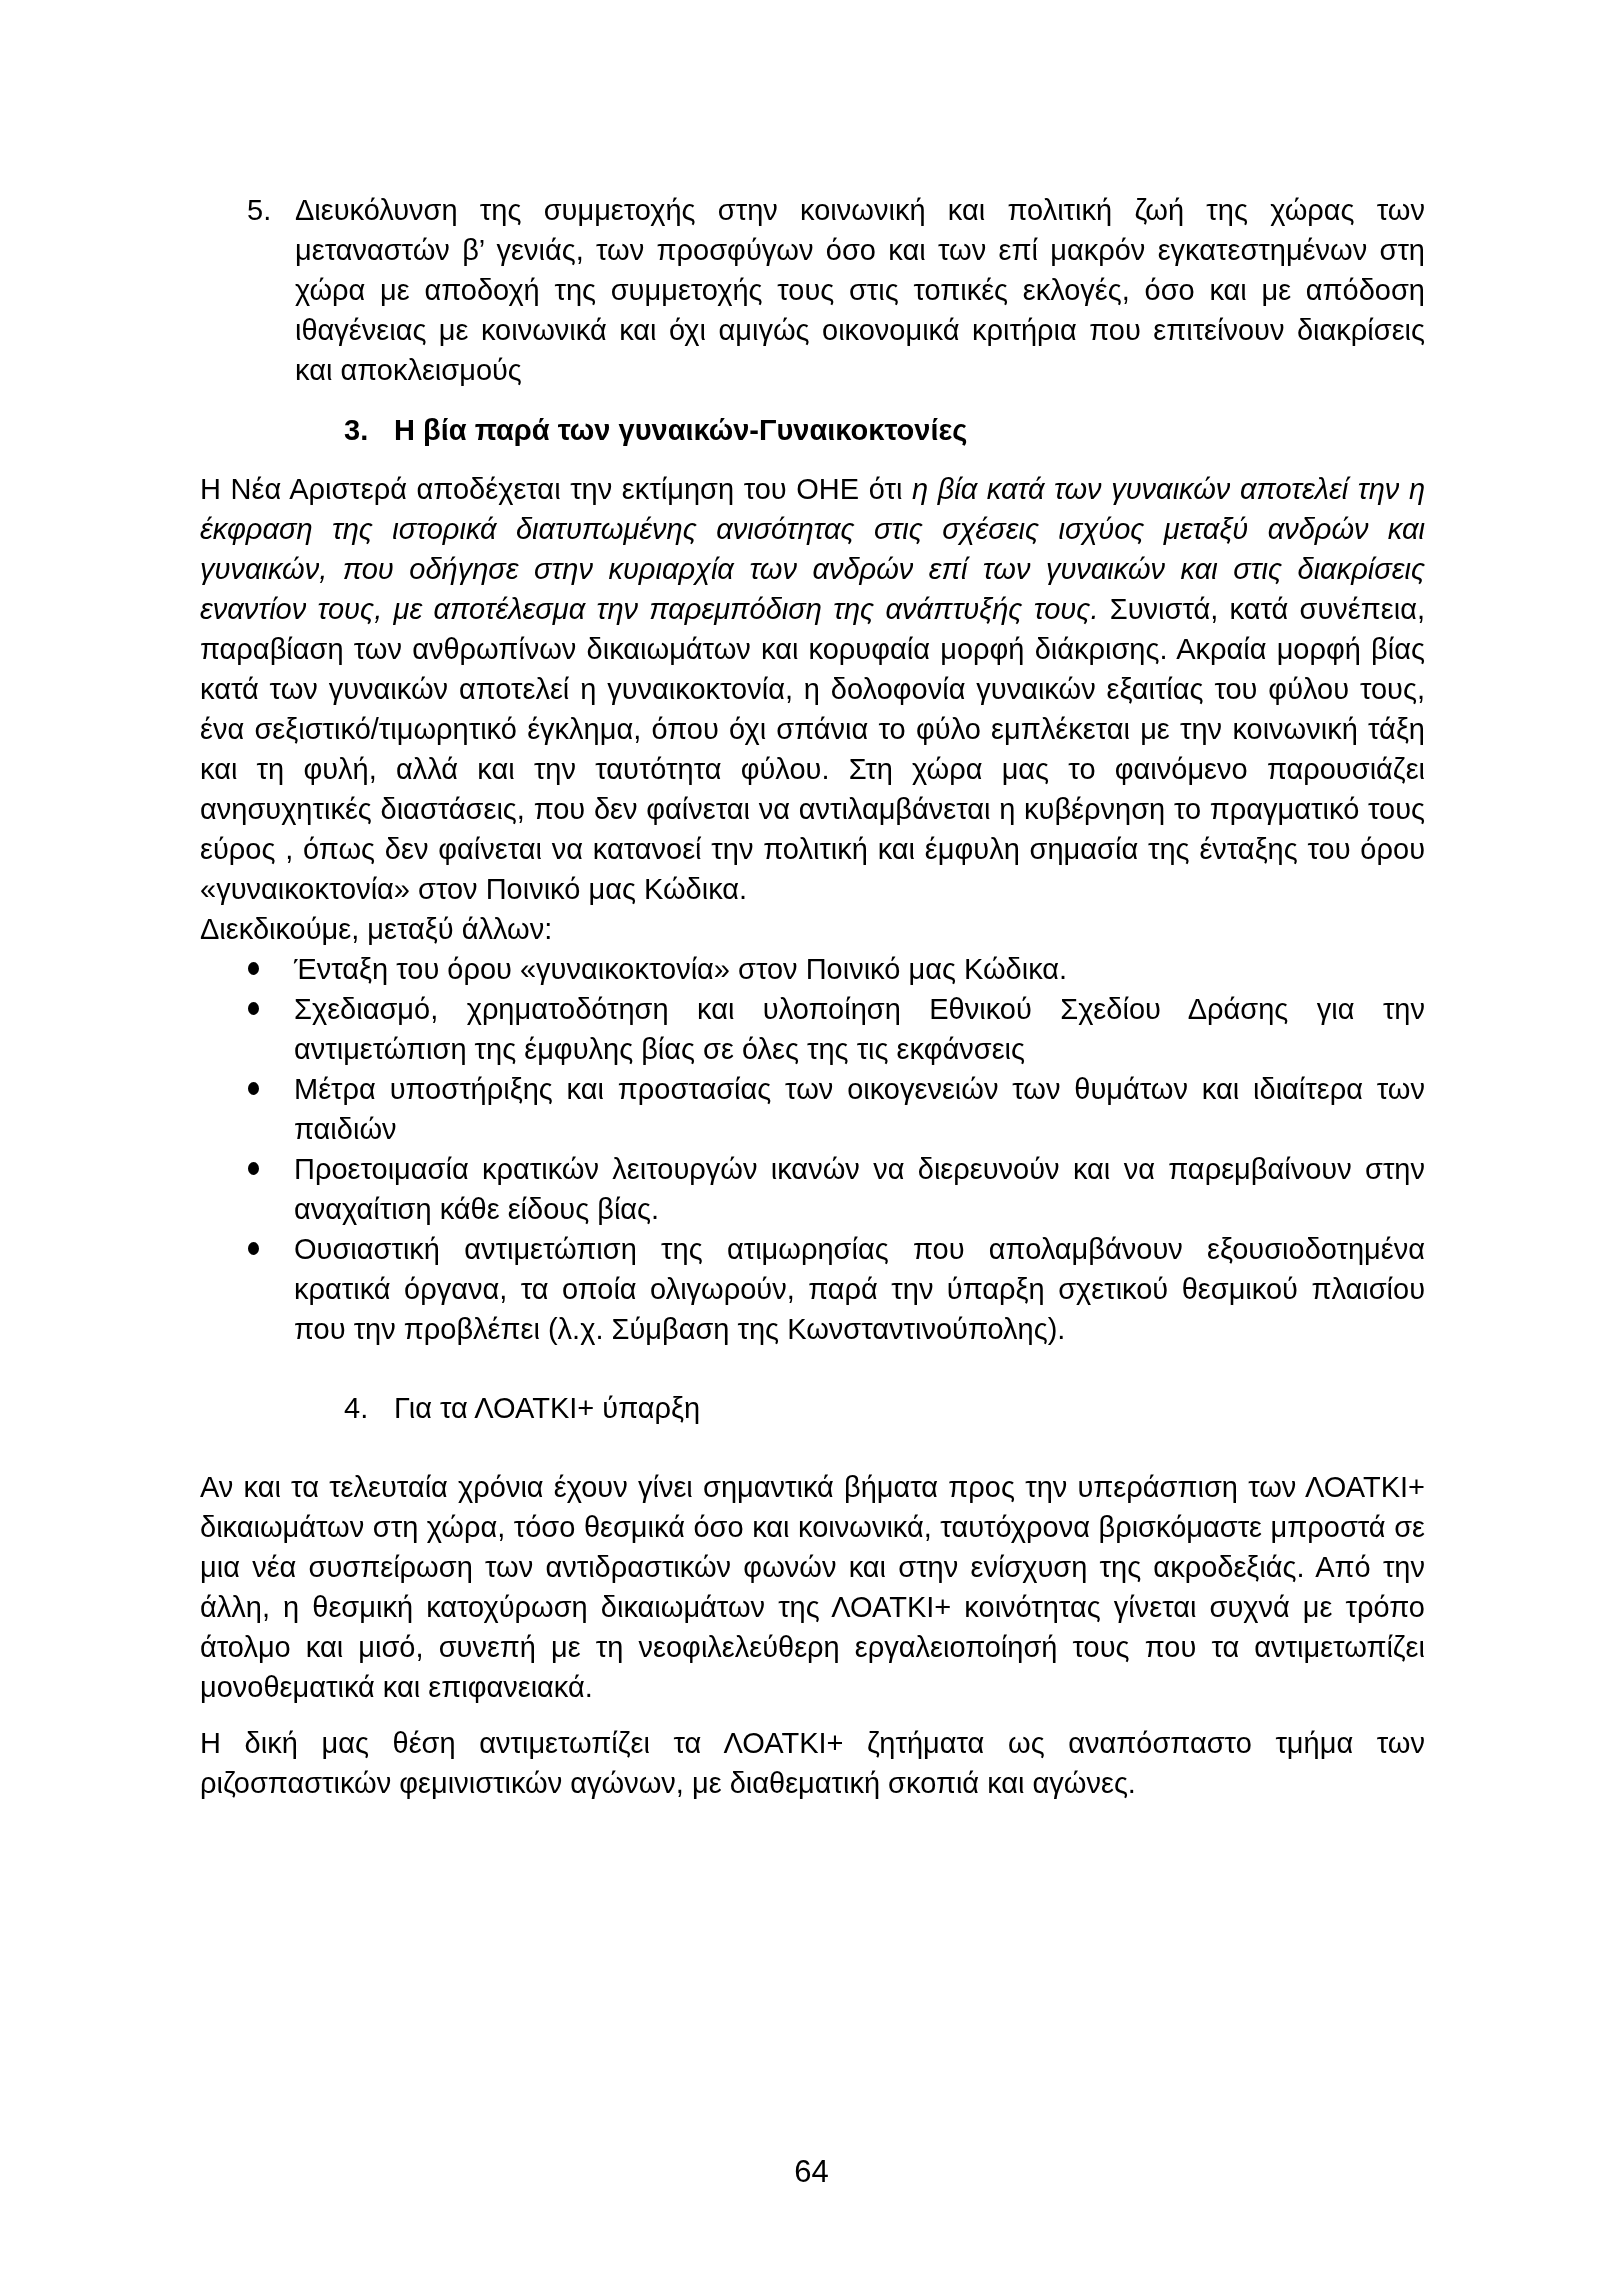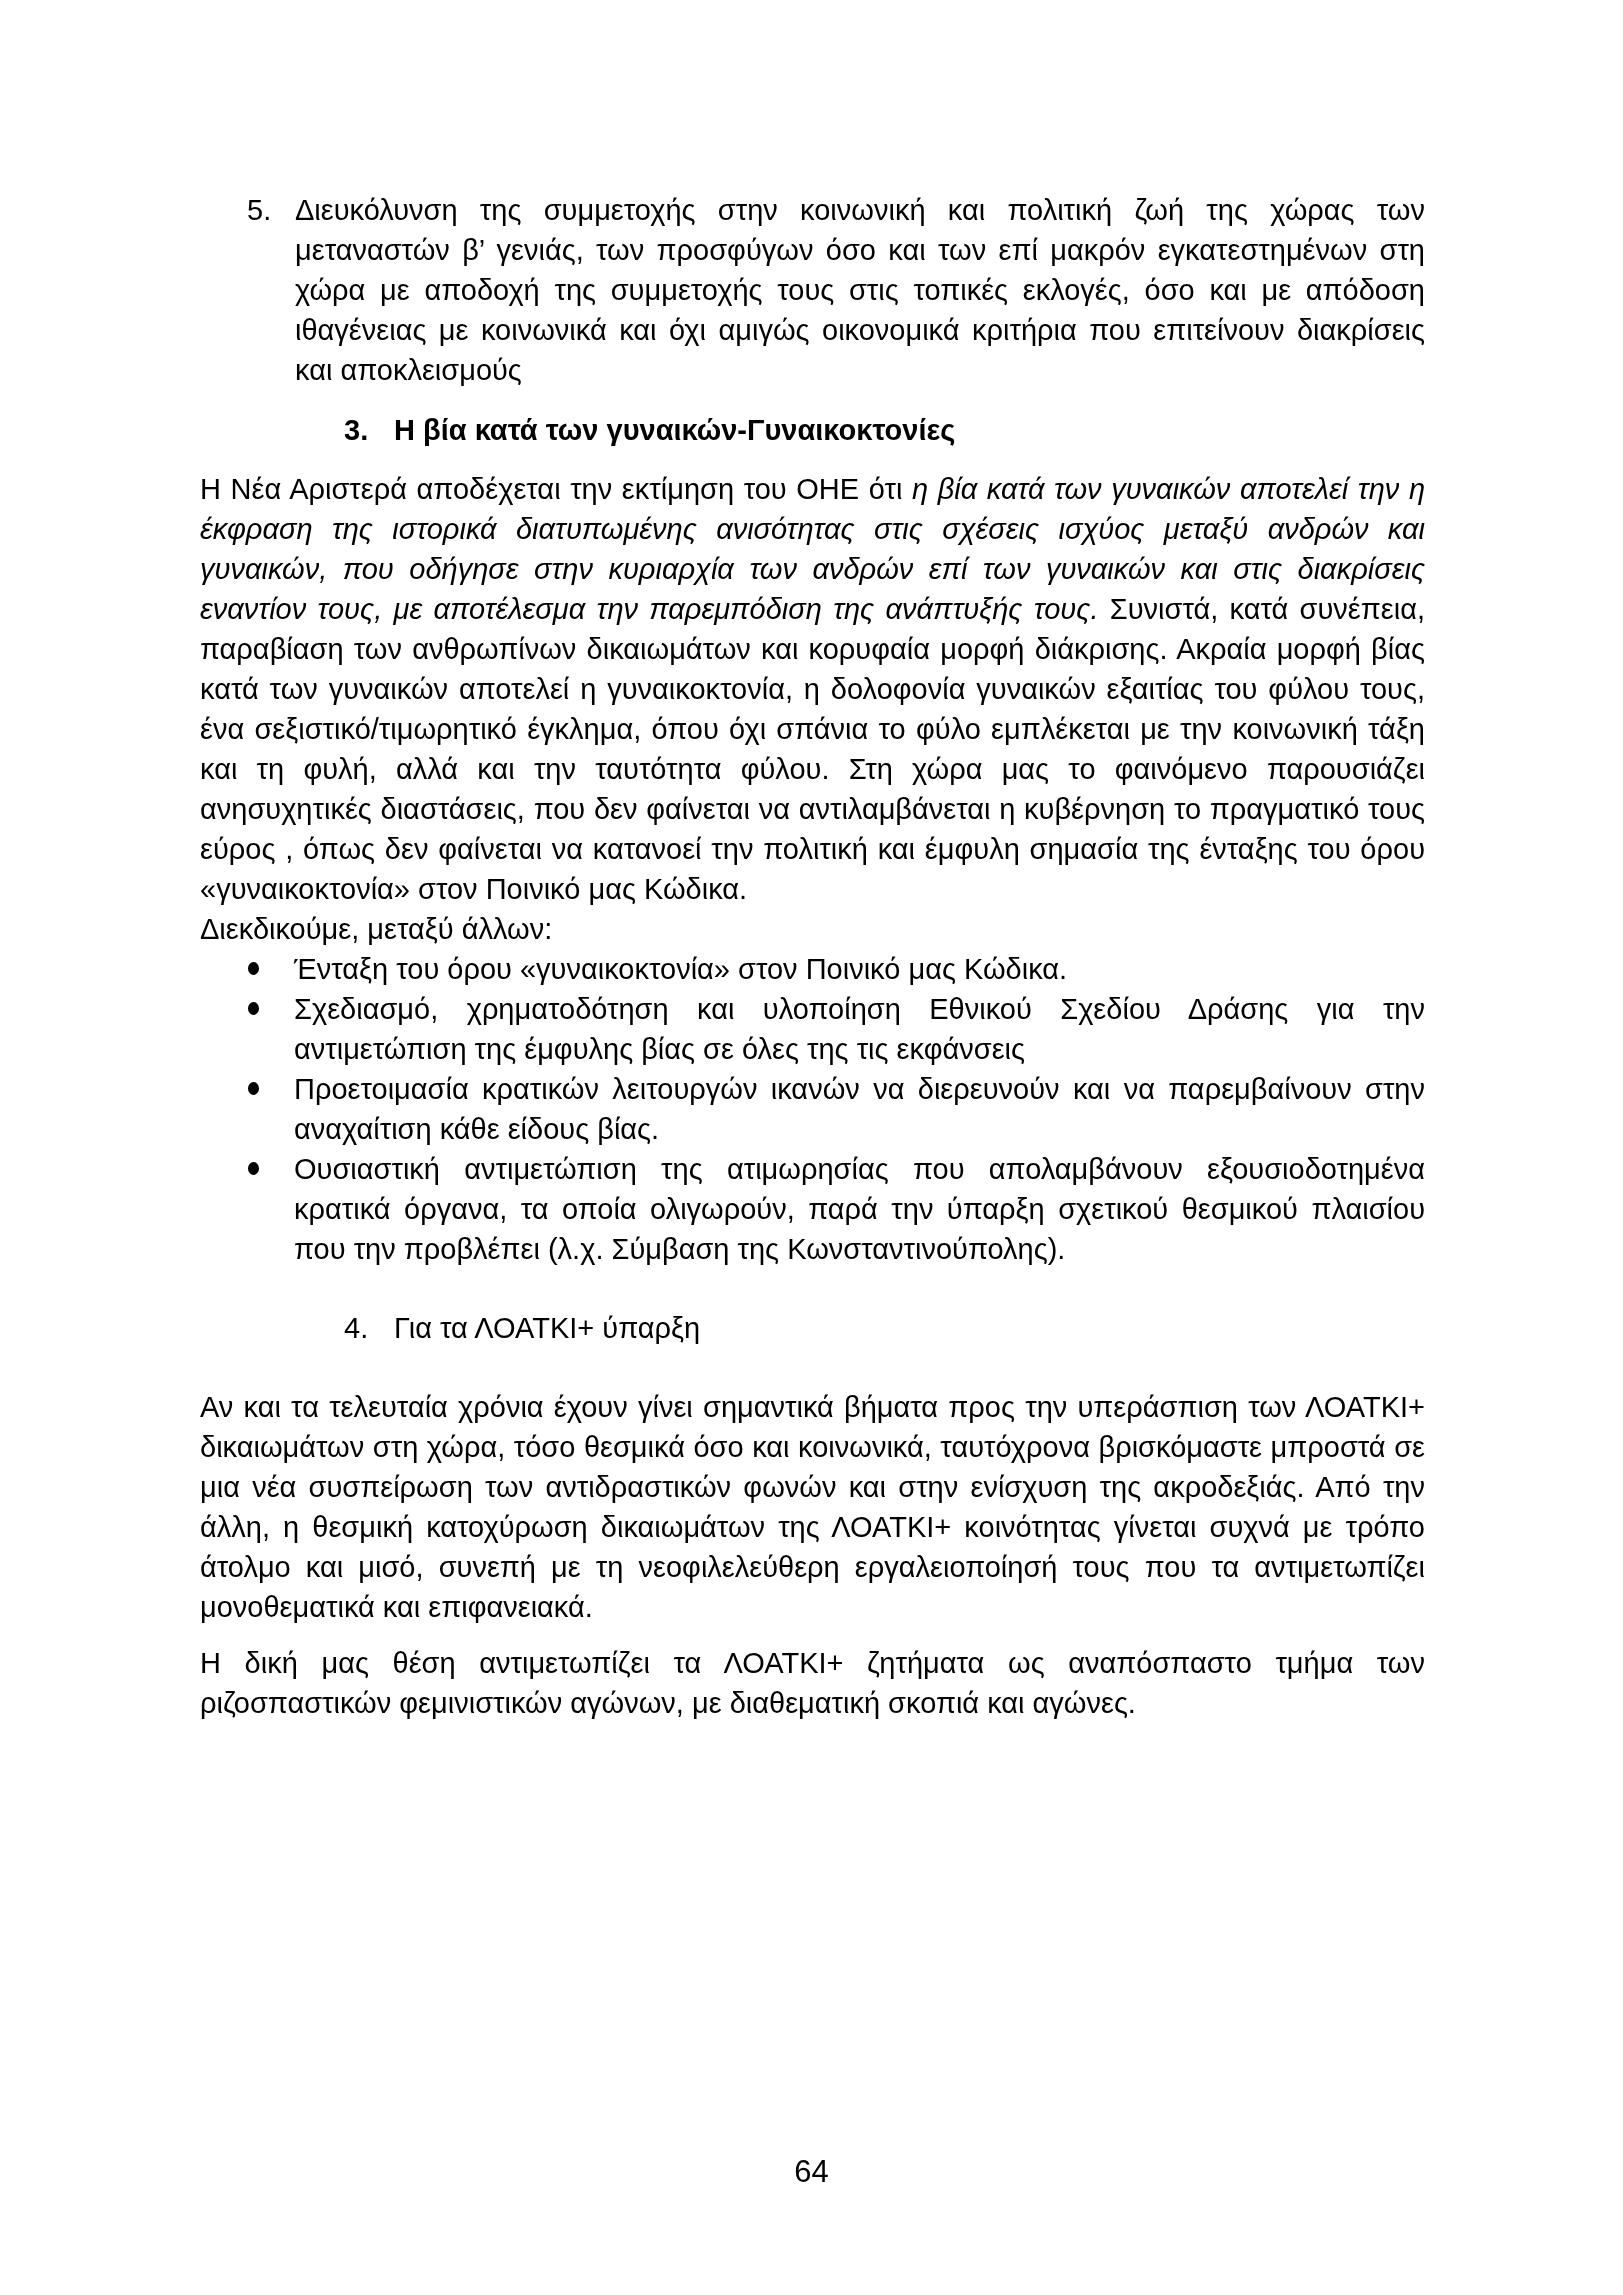--- a/index.html
+++ b/index.html
@@ -38,35 +38,39 @@
 <div class="page">
   <div class="content">
 
     <div class="numbered-item justify">
       <span class="num">5.</span>
       <span>Διευκόλυνση της συμμετοχής στην κοινωνική και πολιτική ζωή της χώρας των μεταναστών β’ γενιάς, των προσφύγων όσο και των επί μακρόν εγκατεστημένων στη χώρα με αποδοχή της συμμετοχής τους στις τοπικές εκλογές, όσο και με απόδοση ιθαγένειας με κοινωνικά και όχι αμιγώς οικονομικά κριτήρια που επιτείνουν διακρίσεις και αποκλεισμούς</span>
     </div>
 
     <div class="heading bold" style="margin-top:19.6px;">
       <span class="num">3.</span>
-      <span>Η βία κατά των γυναικών-Γυναικοκτονίες</span>
+      <span>Η βία παρά των γυναικών-Γυναικοκτονίες</span>
     </div>
 
     <p class="para justify" style="margin-top:19.6px;"><span>Η Νέα Αριστερά αποδέχεται την εκτίμηση του ΟΗΕ ότι  </span><span class="italic">η βία κατά των γυναικών αποτελεί την η έκφραση της ιστορικά διατυπωμένης ανισότητας στις σχέσεις ισχύος μεταξύ ανδρών και γυναικών, που οδήγησε στην κυριαρχία των ανδρών επί των γυναικών και στις διακρίσεις εναντίον τους, με αποτέλεσμα την παρεμπόδιση της ανάπτυξής τους.</span><span> Συνιστά, κατά συνέπεια, παραβίαση των ανθρωπίνων δικαιωμάτων και κορυφαία μορφή διάκρισης. Ακραία μορφή βίας κατά των γυναικών αποτελεί η γυναικοκτονία, η δολοφονία γυναικών εξαιτίας του φύλου τους, ένα σεξιστικό/τιμωρητικό έγκλημα, όπου όχι σπάνια το φύλο εμπλέκεται με την κοινωνική τάξη και τη φυλή, αλλά και την ταυτότητα φύλου. Στη χώρα μας το φαινόμενο παρουσιάζει ανησυχητικές διαστάσεις, που δεν φαίνεται να αντιλαμβάνεται η κυβέρνηση το πραγματικό τους εύρος , όπως δεν φαίνεται να κατανοεί την πολιτική και έμφυλη σημασία της ένταξης του όρου «γυναικοκτονία» στον Ποινικό μας Κώδικα.</span></p>
 
     <p class="para">Διεκδικούμε, μεταξύ άλλων:</p>
 
     <ul class="bullets">
       <li class="justify">
         <span class="dot"></span>
         <span>Ένταξη του όρου «γυναικοκτονία» στον Ποινικό μας Κώδικα.</span>
       </li>
       <li class="justify">
         <span class="dot"></span>
         <span>Σχεδιασμό, χρηματοδότηση και υλοποίηση Εθνικού Σχεδίου Δράσης για την αντιμετώπιση της έμφυλης βίας σε όλες της τις εκφάνσεις</span>
+      </li>
+      <li class="justify">
+        <span class="dot"></span>
+        <span>Μέτρα υποστήριξης και προστασίας των οικογενειών των θυμάτων και ιδιαίτερα των παιδιών</span>
       </li>
       <li class="justify">
         <span class="dot"></span>
         <span>Προετοιμασία κρατικών λειτουργών ικανών να διερευνούν και να παρεμβαίνουν στην αναχαίτιση κάθε είδους βίας.</span>
       </li>
       <li class="justify">
         <span class="dot"></span>
         <span>Ουσιαστική αντιμετώπιση της ατιμωρησίας που απολαμβάνουν εξουσιοδοτημένα κρατικά όργανα, τα οποία ολιγωρούν, παρά την ύπαρξη σχετικού θεσμικού πλαισίου που την προβλέπει (λ.χ. Σύμβαση της Κωνσταντινούπολης).</span>
       </li>
     </ul>

